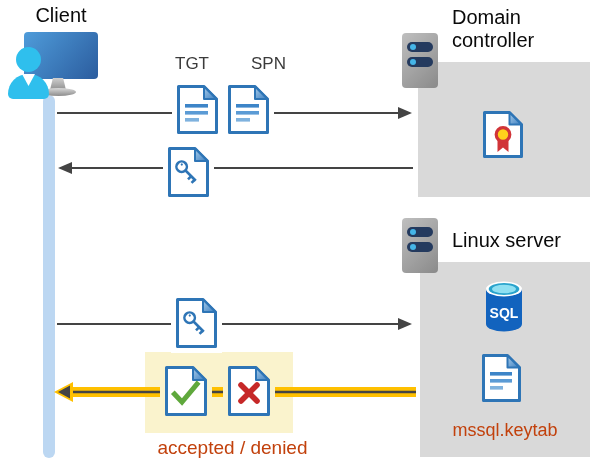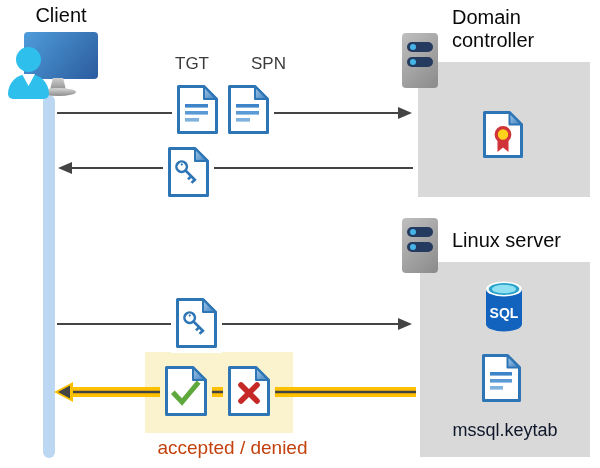--- a/index.html
+++ b/index.html
@@ -10,21 +10,21 @@
   .abs{position:absolute;}
 
   
   .title{font-size:20px;font-weight:400;color:#0a0a0a;line-height:23px;}
   .sub{font-size:17px;color:#3b3b3b;}
   .client-label{left:16px;top:4px;width:90px;text-align:center;}
   .dc-label{left:452px;top:6px;width:140px;}
   .linux-label{left:452px;top:229px;width:150px;white-space:nowrap;}
   .tgt-label{left:175px;top:54px;width:42px;text-align:left;}
   .spn-label{left:226px;top:54px;width:42px;text-align:left;margin-left:25px;}
-  .keytab-label{left:418px;top:420px;width:174px;text-align:center;font-size:18px;color:#0f172a;}
+  .keytab-label{left:418px;top:420px;width:174px;text-align:center;font-size:18px;color:#c2410c;}
   .accepted-label{left:130px;top:437px;width:205px;text-align:center;font-size:19px;color:#c2410c;}
 
   
   .graybox{background:#d9d9d9;}
   .dc-box{left:418px;top:62px;width:172px;height:135px;}
   .linux-box{left:420px;top:262px;width:170px;height:195px;}
 
   
   .highlight-box{left:145px;top:352px;width:148px;height:81px;background:#faf3cd;}
 

